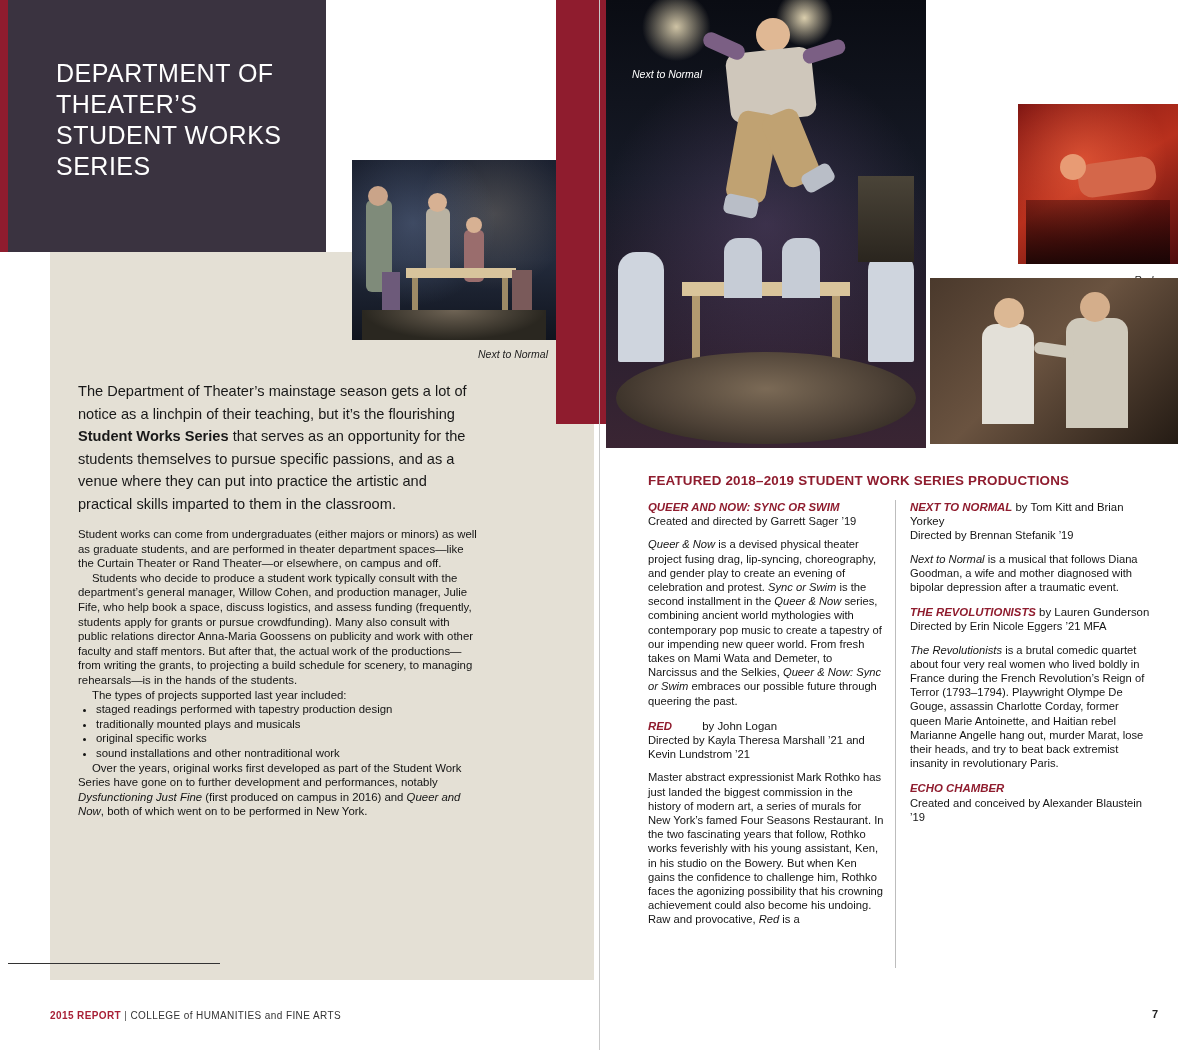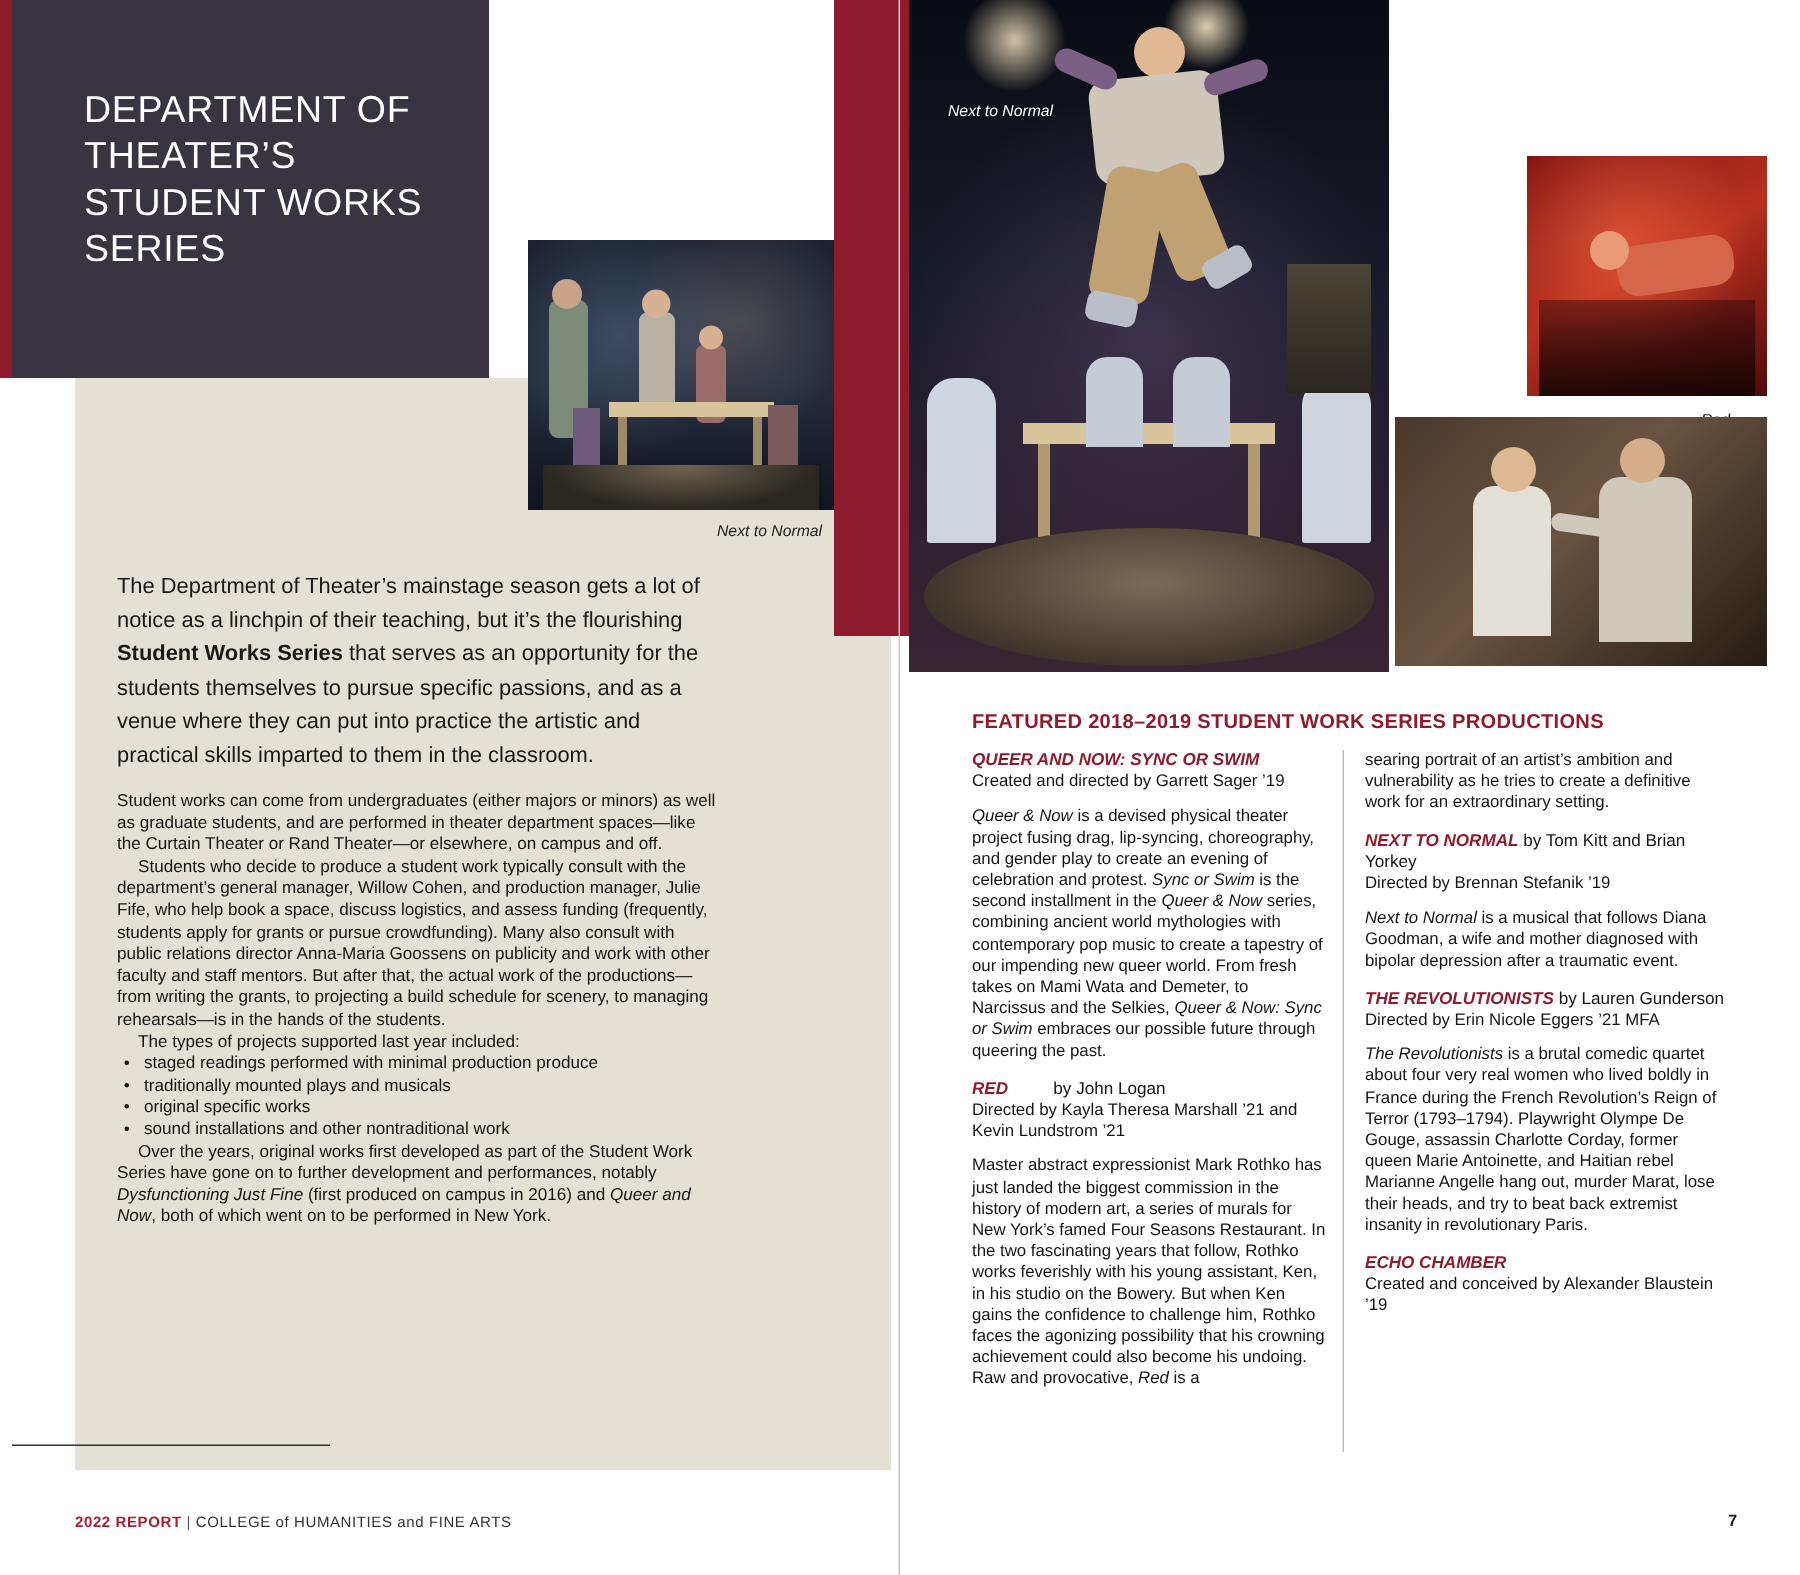--- a/index.html
+++ b/index.html
@@ -217,31 +217,31 @@
 
   <div class="lead">
     <span>The Department of Theater’s mainstage season gets a lot of notice as a linchpin of their teaching, but it’s the flourishing </span><b>Student Works Series</b><span> that serves as an opportunity for the students themselves to pursue specific passions, and as a venue where they can put into practice the artistic and practical skills imparted to them in the classroom.</span>
   </div>
 
   <div class="body-left">
     <p>Student works can come from undergraduates (either majors or minors) as well as graduate students, and are performed in theater department spaces—like the Curtain Theater or Rand Theater—or elsewhere, on campus and off.</p>
     <p class="ind">Students who decide to produce a student work typically consult with the department’s general manager, Willow Cohen, and production manager, Julie Fife, who help book a space, discuss logistics, and assess funding (frequently, students apply for grants or pursue crowdfunding). Many also consult with public relations director Anna-Maria Goossens on publicity and work with other faculty and staff mentors. But after that, the actual work of the productions—from writing the grants, to projecting a build schedule for scenery, to managing rehearsals—is in the hands of the students.</p>
     <p class="ind">The types of projects supported last year included:</p>
     <ul>
-      <li>staged readings performed with minimal production produce</li>
+      <li>staged readings performed with tapestry production design</li>
       <li>traditionally mounted plays and musicals</li>
       <li>original specific works</li>
       <li>sound installations and other nontraditional work</li>
     </ul>
     <p class="ind"><span>Over the years, original works first developed as part of the Student Work Series have gone on to further development and performances, notably </span><i>Dysfunctioning Just Fine</i><span> (first produced on campus in 2016) and </span><i>Queer and Now</i><span>, both of which went on to be performed in New York.</span></p>
   </div>
 
   <div class="rule"></div>
   <div class="footer">
-    <span class="y">2022 REPORT</span>
+    <span class="y">2015 REPORT</span>
     <span class="sep">|</span>
     <span class="rest">COLLEGE of HUMANITIES and FINE ARTS</span>
   </div>
 
   <div class="spine"></div>
 
   <div class="feat-title">FEATURED 2018–2019 STUDENT WORK SERIES PRODUCTIONS</div>
   <div class="col-div"></div>
 
   <div class="col col-a">
@@ -249,21 +249,20 @@
     <p class="ptitle">QUEER AND NOW: SYNC OR SWIM</p>
     <p class="pcred">Created and directed by Garrett Sager ’19</p>
     <p class="pbody"><i>Queer &amp; Now</i><span> is a devised physical theater project fusing drag, lip-syncing, choreography, and gender play to create an evening of celebration and protest. </span><i>Sync or Swim</i><span> is the second installment in the </span><i>Queer &amp; Now</i><span> series, combining ancient world mythologies with contemporary pop music to create a tapestry of our impending new queer world. From fresh takes on Mami Wata and Demeter, to Narcissus and the Selkies, </span><i>Queer &amp; Now: Sync or Swim</i><span> embraces our possible future through queering the past.</span></p>
 
     <p class="ptitle"><span>RED</span><span class="reg" style="font-weight:400;font-style:normal;color:#141414;padding-left:27px;"> by John Logan</span></p>
     <p class="pcred">Directed by Kayla Theresa Marshall ’21 and Kevin Lundstrom ’21</p>
     <p class="pbody"><span>Master abstract expressionist Mark Rothko has just landed the biggest commission in the history of modern art, a series of murals for New York’s famed Four Seasons Restaurant. In the two fascinating years that follow, Rothko works feverishly with his young assistant, Ken, in his studio on the Bowery. But when Ken gains the confidence to challenge him, Rothko faces the agonizing possibility that his crowning achievement could also become his undoing. Raw and provocative, </span><i>Red</i><span> is a</span></p>
   </div>
 
   <div class="col col-b">
-    <p class="pbody">searing portrait of an artist’s ambition and vulnerability as he tries to create a definitive work for an extraordinary setting.</p>
 
     <p class="ptitle"><span>NEXT TO NORMAL</span><span style="font-weight:400;font-style:normal;color:#141414;"> by Tom Kitt and Brian Yorkey</span></p>
     <p class="pcred">Directed by Brennan Stefanik ’19</p>
     <p class="pbody"><i>Next to Normal</i><span> is a musical that follows Diana Goodman, a wife and mother diagnosed with bipolar depression after a traumatic event.</span></p>
 
     <p class="ptitle"><span>THE REVOLUTIONISTS</span><span style="font-weight:400;font-style:normal;color:#141414;"> by Lauren Gunderson</span></p>
     <p class="pcred">Directed by Erin Nicole Eggers ’21 MFA</p>
     <p class="pbody"><i>The Revolutionists</i><span> is a brutal comedic quartet about four very real women who lived boldly in France during the French Revolution’s Reign of Terror (1793–1794). Playwright Olympe De Gouge, assassin Charlotte Corday, former queen Marie Antoinette, and Haitian rebel Marianne Angelle hang out, murder Marat, lose their heads, and try to beat back extremist insanity in revolutionary Paris.</span></p>
 
     <p class="ptitle">ECHO CHAMBER</p>

